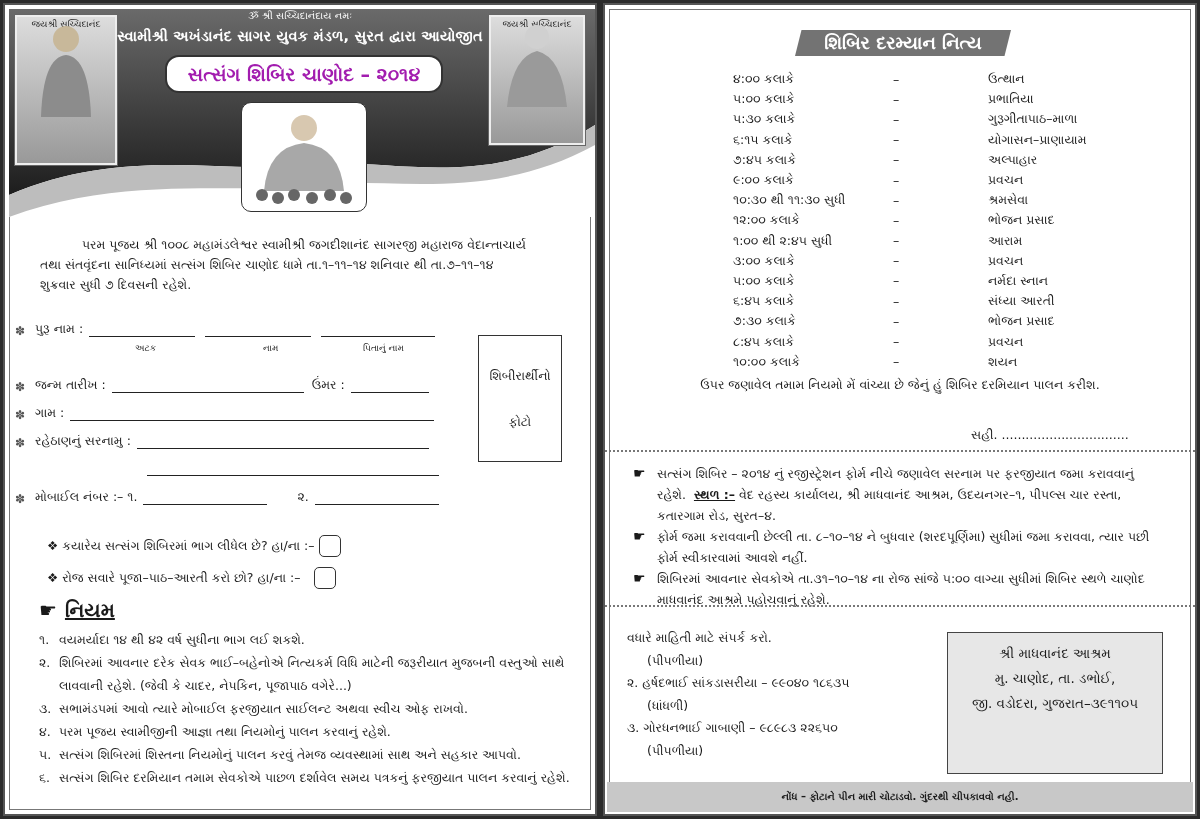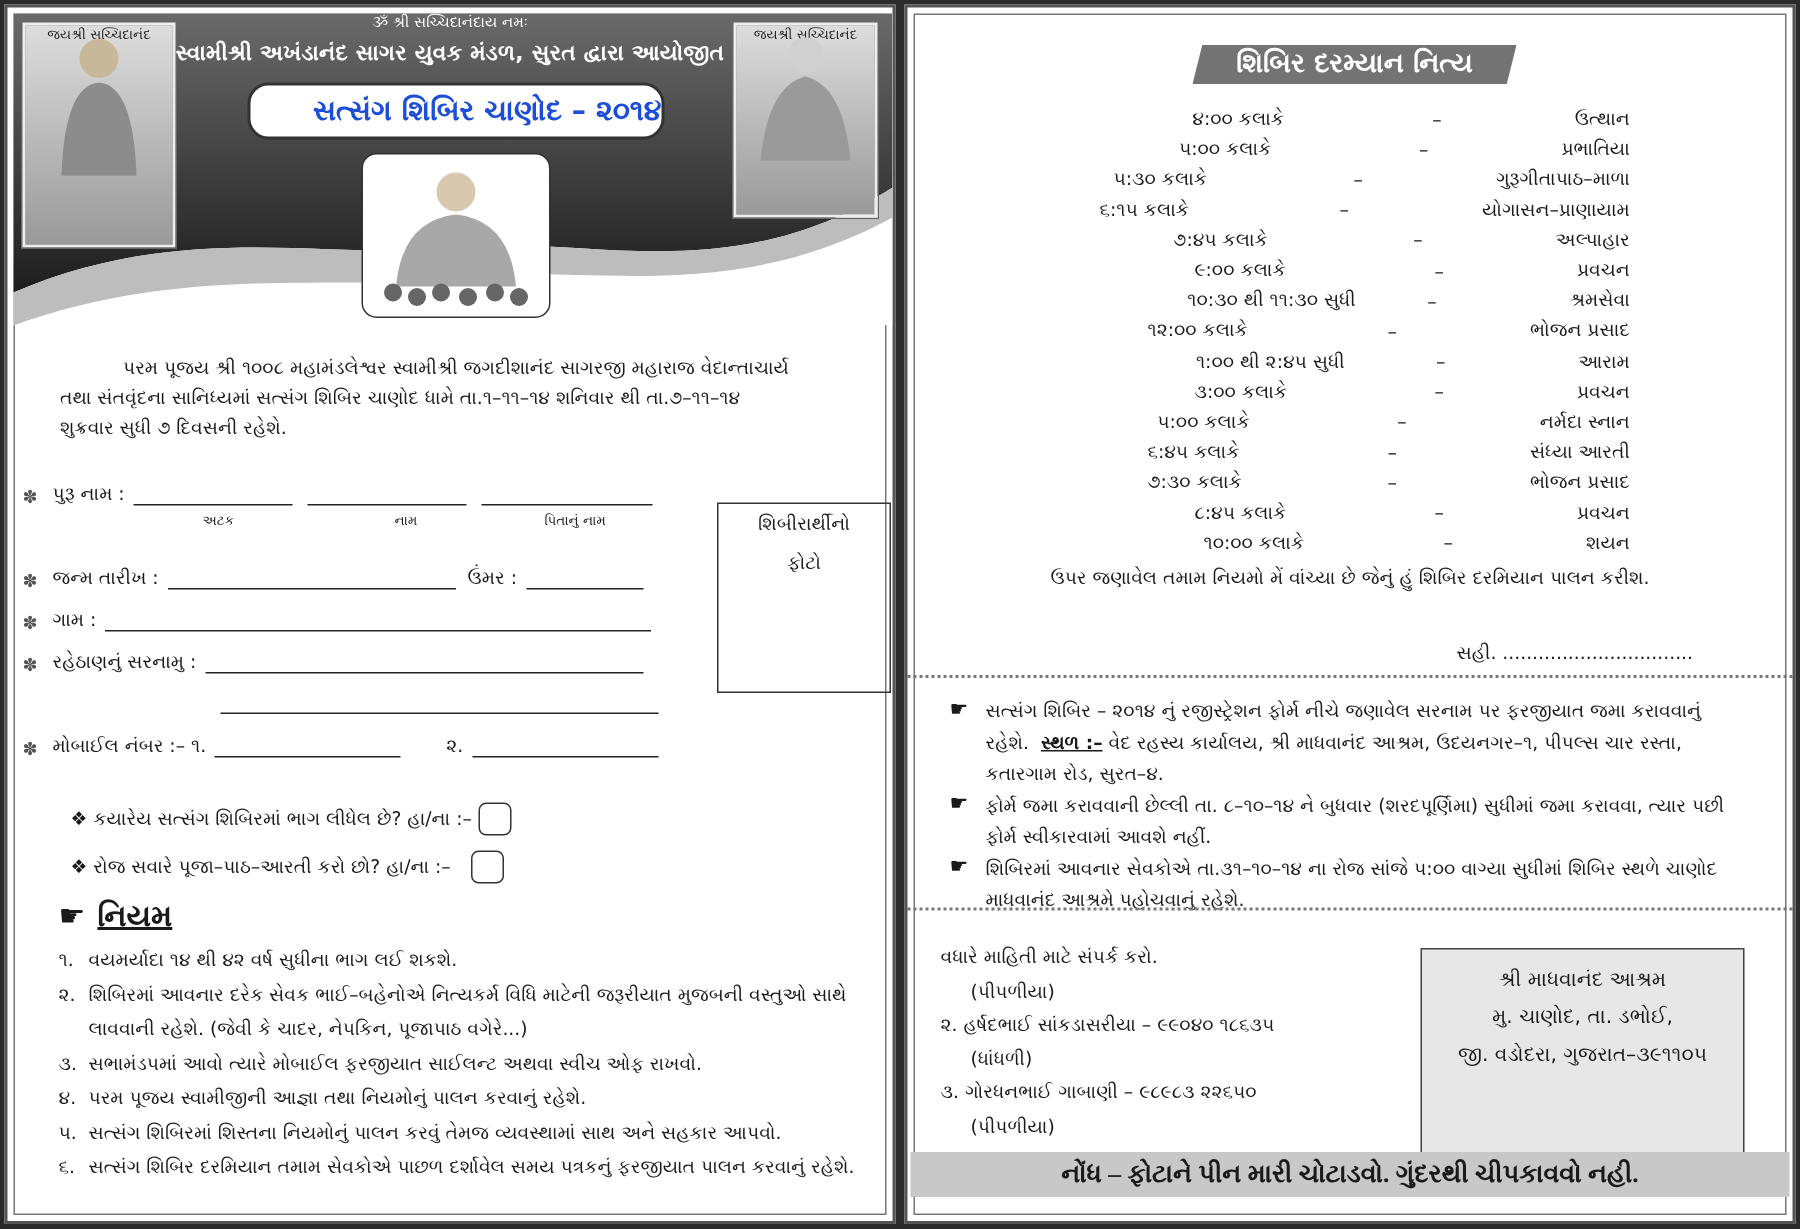--- a/index.html
+++ b/index.html
@@ -10,61 +10,61 @@
   .inner { position: absolute; inset: 4px; border: 1px solid #777; }
 
   
   .banner { position: absolute; left: 0; top: 0; right: 0; height: 212px; overflow: hidden; }
   .banner svg { position: absolute; left: 0; top: 0; }
   .photo { position: absolute; background: linear-gradient(#ddd,#999); border: 2px solid #eee; box-shadow: 0 0 0 1px #666; }
   .photo .cap { position: absolute; top: 2px; left: 0; right: 0; text-align: center; font-size: 9px; font-weight: normal; color: #222; }
   .photo .figure { position: absolute; left: 50%; bottom: 6px; transform: translateX(-50%); }
   .om { position: absolute; top: 5px; left: 0; right: 0; text-align: center; font-size: 10px; color: #fff; }
   .org { position: absolute; top: 23px; left: 0; right: 0; text-align: center; font-size: 14.5px; font-weight: bold; color: #fff; letter-spacing: 0.2px; }
-  .title-pill { position: absolute; top: 50px; left: 160px; width: 278px; height: 38px; background: #fff; border: 2px solid #333; border-radius: 14px; text-align: right; font-size: 19px; font-weight: bold; line-height: 34px; color: #1d4ed8; }
+  .title-pill { position: absolute; top: 50px; left: 160px; width: 278px; height: 38px; background: #fff; border: 2px solid #333; border-radius: 14px; text-align: center; font-size: 19px; font-weight: bold; line-height: 34px; color: #a21caf; }
   .center-photo { position: absolute; top: 97px; left: 236px; width: 126px; height: 110px; background: #fff; border: 1.5px solid #333; border-radius: 10px; }
 
   .intro { position: absolute; top: 230px; left: 35px; width: 530px; font-size: 12.5px; line-height: 20px; }
   .intro .indent { padding-left: 42px; }
 
   .field { position: absolute; font-size: 12.5px; display: flex; align-items: flex-end; }
   .bullet-gear { width: 12px; height: 12px; margin-right: 8px; color: #555; font-size: 12px; line-height: 12px; }
   .uline { display: inline-block; border-bottom: 1px solid #222; height: 14px; margin-left: 6px; }
   .sub { position: absolute; font-size: 9px; top: 338px; }
 
-  .photo-box { position: absolute; left: 473px; top: 330px; width: 116px; height: 127px; border: 1.5px solid #333; display: flex; flex-direction: column; align-items: center; font-size: 12.5px; line-height: 26px; }
+  .photo-box { position: absolute; left: 473px; top: 330px; width: 84px; height: 127px; border: 1.5px solid #333; display: flex; flex-direction: column; align-items: center; justify-content: center; font-size: 12.5px; line-height: 26px; gap: 20px; }
 
   .q { position: absolute; left: 42px; font-size: 12.5px; display: flex; align-items: center; }
   .q .chk { width: 22px; height: 22px; border: 1.5px solid #333; border-radius: 5px; margin-left: 4px; display: inline-block; }
 
   .rules-head { position: absolute; top: 593px; left: 34px; font-size: 20px; font-weight: bold; display: flex; align-items: center; }
   .rules-head span.t { text-decoration: underline; margin-left: 8px; }
   .rules { position: absolute; top: 623px; left: 34px; width: 540px; font-size: 12.5px; line-height: 23px; list-style: none; }
   .rules li { display: flex; }
   .rules li .n { width: 20px; flex: none; }
 
   
   .sched-head { position: absolute; top: 25px; left: 190px; width: 216px; height: 26px; background: #737373; color: #fff; font-size: 18px; font-weight: bold; text-align: center; line-height: 26px; clip-path: polygon(3% 0, 100% 0, 97% 100%, 0 100%); }
   .sched { position: absolute; top: 64px; left: 128px; font-size: 12.5px; }
-  .sched .row { display: flex; height: 20.2px; align-items: center; justify-content: flex-end; }
+  .sched .row { display: flex; height: 20.2px; align-items: center; }
   .sched .time { width: 160px; }
   .sched .dash { width: 95px; }
   .pledge { position: absolute; top: 372px; left: 0; right: 0; text-align: center; font-size: 12.5px; }
   .sign { position: absolute; top: 422px; left: 366px; font-size: 12.5px; }
   .dotline { position: absolute; left: 0; right: 0; border-top: 2px dotted #777; }
   .notes { position: absolute; top: 458px; left: 28px; width: 530px; font-size: 12.5px; line-height: 21px; list-style: none; }
   .notes li { display: flex; }
   .notes li .hand { width: 24px; flex: none; font-size: 14px; line-height: 21px; }
   .notes .lbl { font-weight: bold; text-decoration: underline; margin-top: 40px; }
   .contact { position: absolute; top: 622px; left: 22px; font-size: 12.5px; line-height: 22.5px; }
   .contact .sub2 { padding-left: 20px; }
   .venue { position: absolute; top: 627px; left: 342px; width: 216px; height: 142px; background: #e7e7e7; border: 1.5px solid #444; text-align: center; }
   .venue .vt { font-size: 21px; font-weight: bold; text-decoration: underline; margin-top: 14px; }
   .venue .vl { font-size: 13.5px; line-height: 25px; }
-  .footer-note { position: absolute; left: 2px; right: 2px; bottom: 16px; height: 30px; background: #c8c8c8; text-align: center; font-size: 17px; font-weight: bold; line-height: 30px; font-family: Liberation Serif, serif; }
+  .footer-note { position: absolute; left: 2px; right: 2px; bottom: 2px; height: 30px; background: #c8c8c8; text-align: center; font-size: 10px; font-weight: bold; line-height: 30px; }
 </style>
 </head>
 <body>
 
 <div class="page left">
   <div class="inner"></div>
   <div class="banner">
     <svg width="594" height="212">
       <defs>
         <linearGradient id="bg" x1="0" y1="0" x2="0" y2="1">

